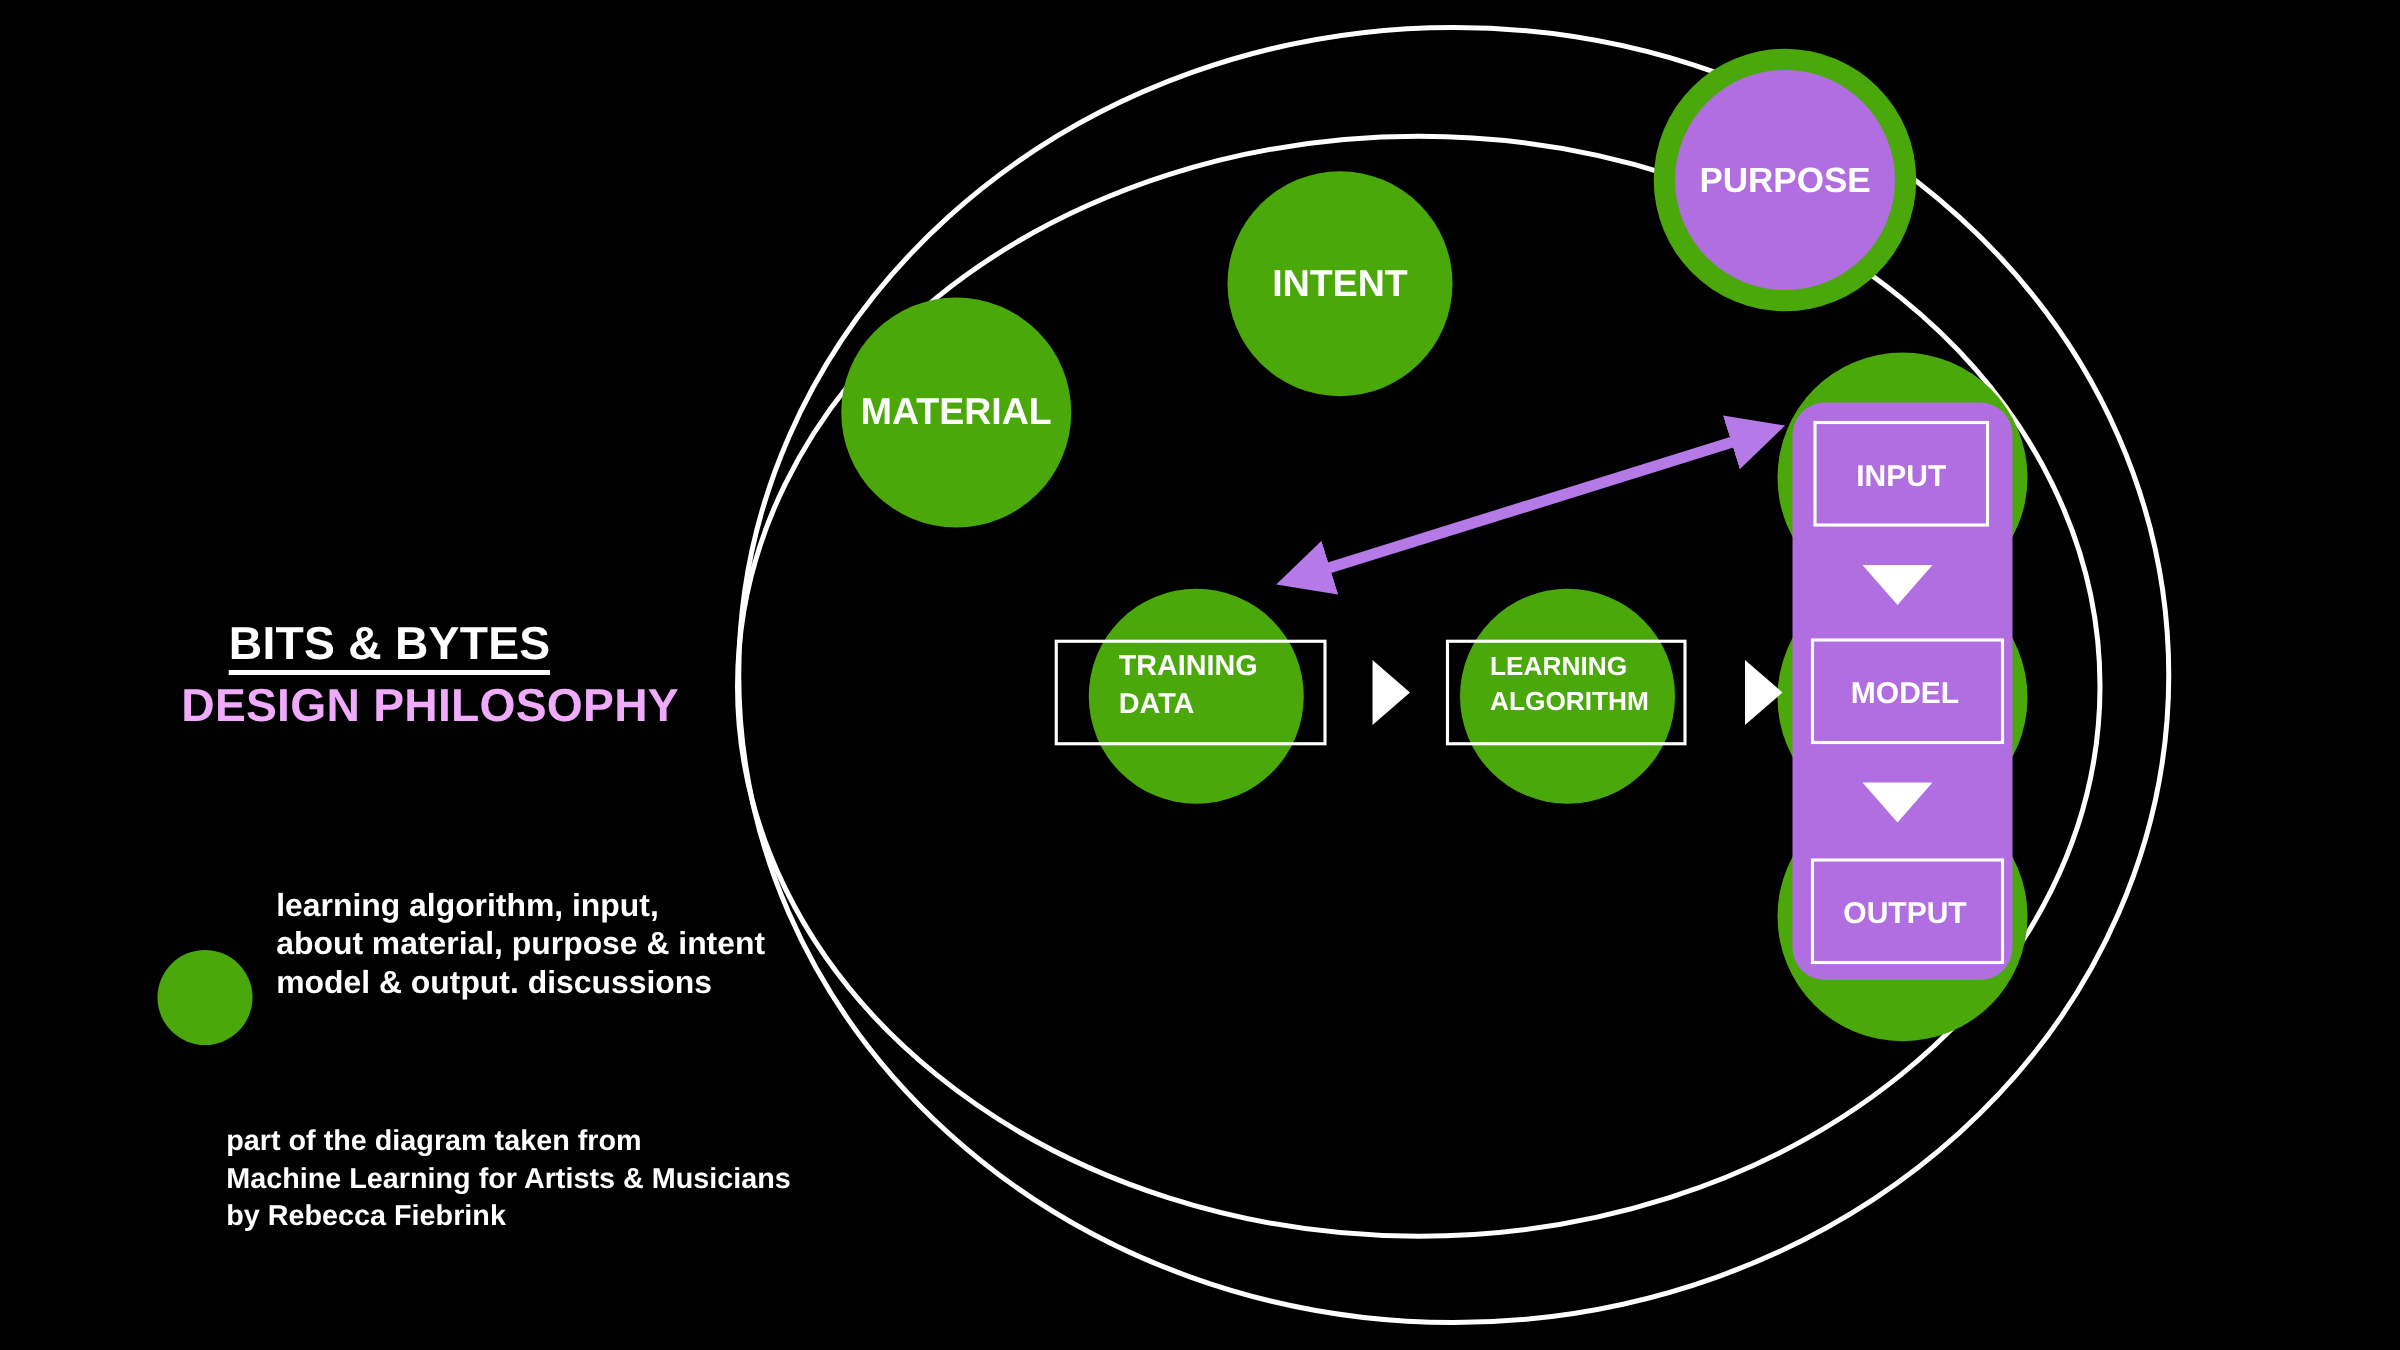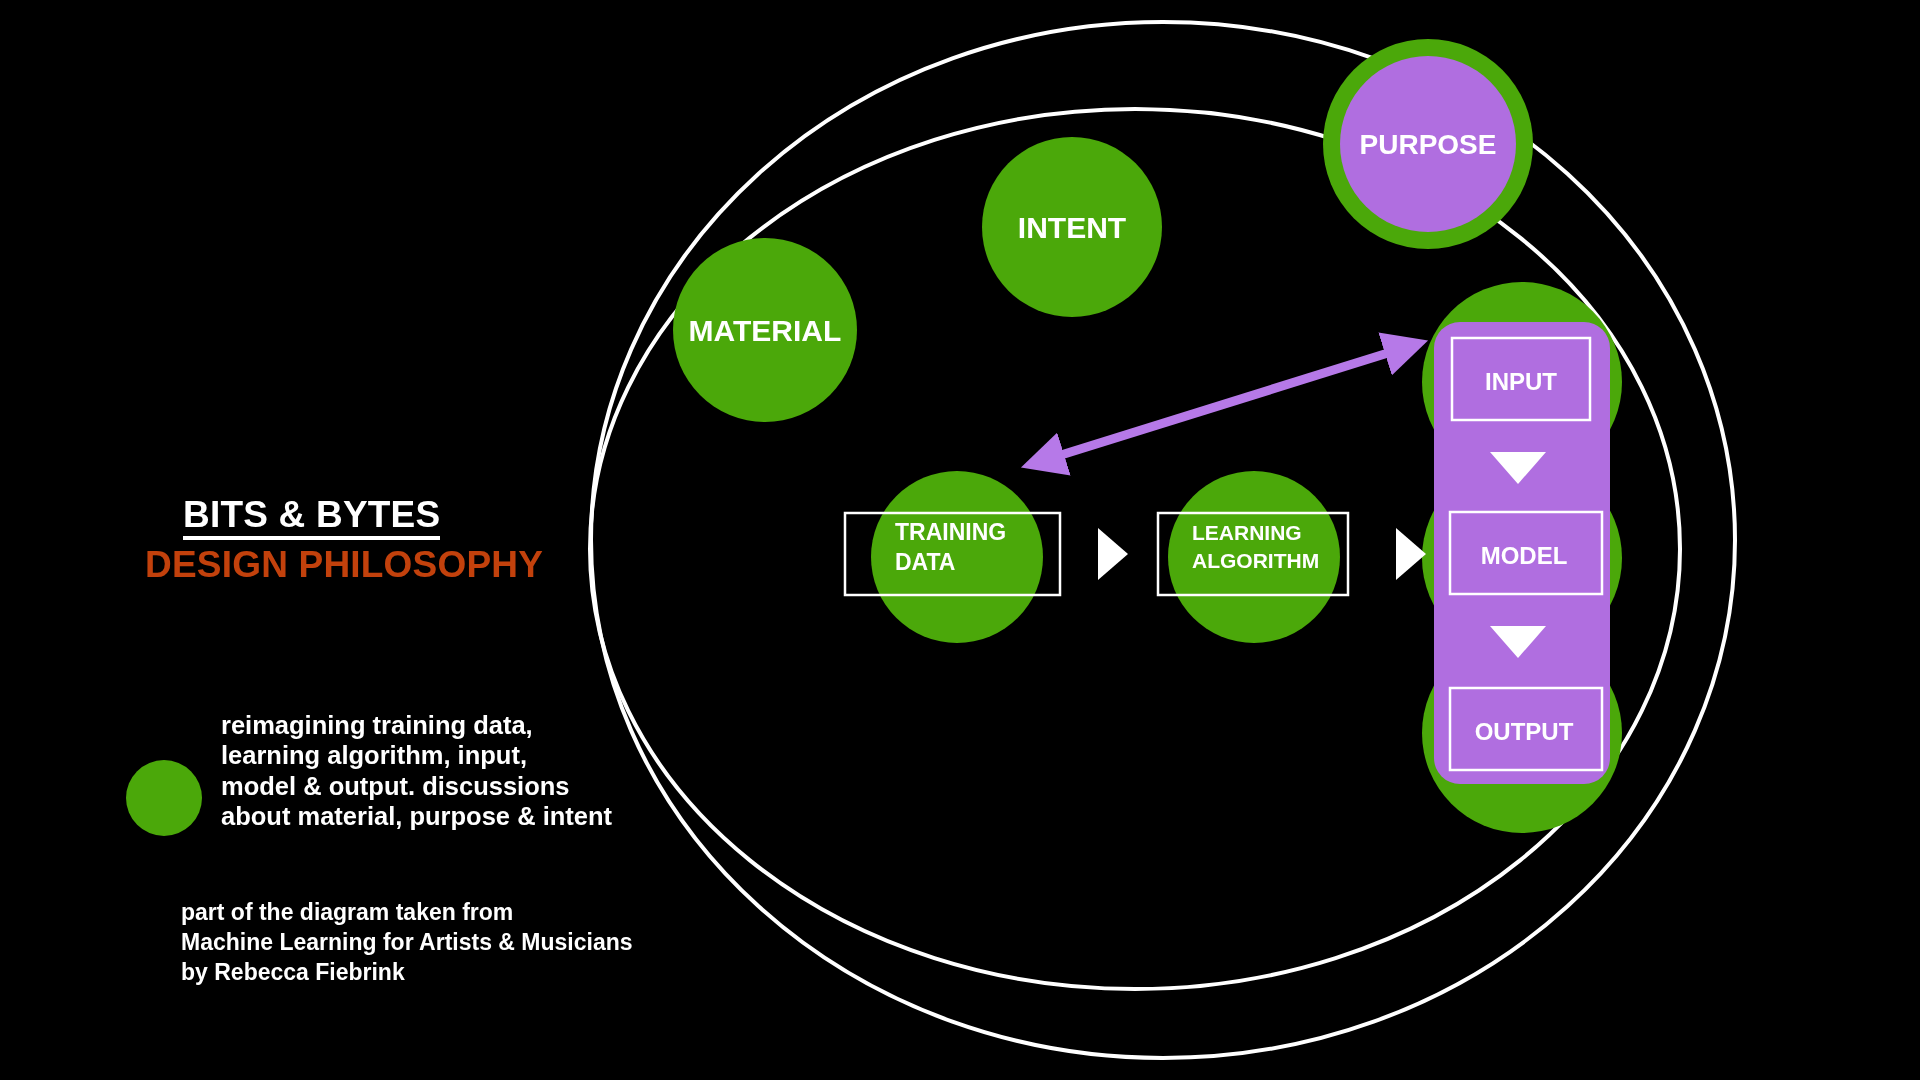--- a/index.html
+++ b/index.html
@@ -41,21 +41,21 @@
     letter-spacing: 0.2px;
     line-height: 1.06;
     display: inline-block;
     border-bottom: 4px solid #ffffff;
     padding-bottom: 2px;
     margin-left: 38px;
   }
   .title-line-2 {
     font-size: 37px;
     font-weight: bold;
-    color: #c2410c;
+    color: #f0abfc;
     letter-spacing: 0.2px;
     line-height: 1.12;
     margin-top: 4px;
   }
   .legend-block {
     position: absolute;
     left: 126px;
     top: 710px;
     width: 620px;
   }
@@ -176,24 +176,23 @@
   </svg>
 
   <div class="title-block">
     <div class="title-line-1">BITS &amp; BYTES</div>
     <div class="title-line-2">DESIGN PHILOSOPHY</div>
   </div>
 
   <div class="legend-block">
     <div class="legend-dot"></div>
     <div class="legend-text">
-      <div>reimagining training data,</div>
       <div>learning algorithm, input,</div>
+      <div>about material, purpose &amp; intent</div>
       <div>model &amp; output. discussions</div>
-      <div>about material, purpose &amp; intent</div>
     </div>
   </div>
 
   <div class="credit-block">
     <div>part of the diagram taken from</div>
     <div>Machine Learning for Artists &amp; Musicians</div>
     <div>by Rebecca Fiebrink</div>
   </div>
 
 </div>

